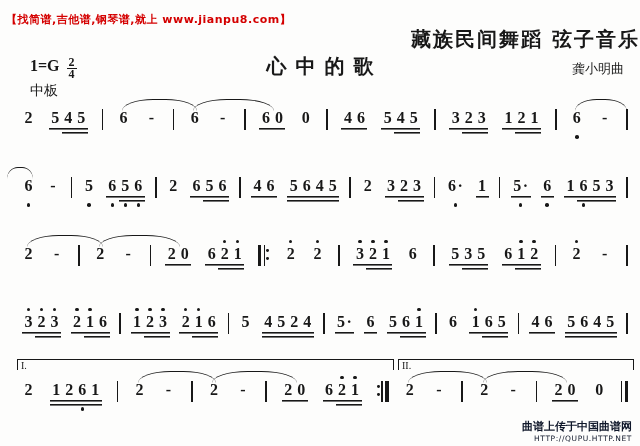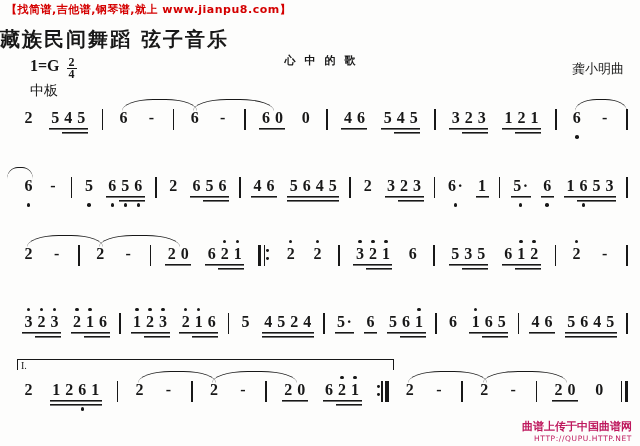--- a/index.html
+++ b/index.html
@@ -2,46 +2,46 @@
 <html><head>
 <meta charset="utf-8">
 <style>
   html,body{margin:0;padding:0;}
   body{
     width:640px;height:446px;position:relative;overflow:hidden;
     background:#fdfdfc;color:#181818;
     font-family:"Liberation Serif",serif;
   }
   .promo{
-    position:absolute;top:2px;left:6px;
+    position:absolute;top:12px;left:6px;
     font-family:"DejaVu Sans",sans-serif;
     font-size:11px;font-weight:bold;color:#d40000;letter-spacing:.5px;
   }
   .title{
-    position:absolute;top:26px;left:0;width:100%;text-align:left;
+    position:absolute;top:26px;left:0;width:100%;text-align:right;
     font-size:20px;font-weight:bold;letter-spacing:2px;
     font-family:"DejaVu Sans",sans-serif;
   }
   .subtitle{
     position:absolute;top:53px;left:0;width:100%;text-align:center;
-    font-size:11px;font-weight:bold;letter-spacing:9px;text-indent:9px;
+    font-size:20px;font-weight:bold;letter-spacing:9px;text-indent:9px;
     font-family:Liberation Sans, sans-serif;
   }
   .keyrow{position:absolute;top:57px;left:30px;display:flex;align-items:flex-start;
     font-size:16px;font-weight:bold;}
   .fr{display:inline-flex;flex-direction:column;align-items:center;
     font-size:12px;line-height:11px;font-weight:bold;margin-left:7px;}
   .fr .num{border-bottom:1.4px solid #181818;padding:0 2px;}
   .fr .den{padding:0 2px;}
   .tempo{position:absolute;top:82px;left:30px;font-size:14px;font-weight:normal;
     font-family:"DejaVu Sans",sans-serif;}
   .composer{position:absolute;top:60px;right:16px;font-size:13px;
     font-family:"DejaVu Sans",sans-serif;margin-left:14px;}
   .footer{position:absolute;right:8px;bottom:3px;text-align:right;
-    font-family:"DejaVu Sans",sans-serif;color:#be185d;}
+    font-family:"DejaVu Sans",sans-serif;color:#0f172a;}
   .footer .f1{font-size:11px;font-weight:bold;}
   .footer .f2{font-size:7.5px;letter-spacing:.6px;}
 
   
   #score{position:absolute;top:100px;left:22px;right:12px;}
   .sline{position:relative;display:flex;justify-content:space-between;
     align-items:flex-start;height:42px;margin-bottom:26px;}
   .grp{display:flex;}
   .note{display:flex;flex-direction:column;align-items:center;}
   .hd{height:8px;display:flex;justify-content:center;align-items:flex-end;}
@@ -950,19 +950,22 @@
         <div class="rsp"></div>
         <div class="thick"></div>
       </div>
       <div class="tie" style="left: 115.5px; width: 78px;"></div>
       <div class="tie" style="left: 189.5px; width: 85.5px;"></div>
       <div class="tie" style="left: 385.5px; width: 79px;"></div>
       <div class="tie" style="left: 460.5px; width: 84.5px;"></div>
       <div class="volta" style="left: -5px; width: 375px;">
         <span>I.</span>
       </div>
+      <div class="volta" style="left: 376px; width: 234px;">
+        <span>II.</span>
+      </div>
     </div>
   </div>
 
 <div class="footer">
   <div class="f1">曲谱上传于中国曲谱网</div>
   <div class="f2">HTTP://QUPU.HTTP.NET</div>
 </div>
 
 </body></html>

